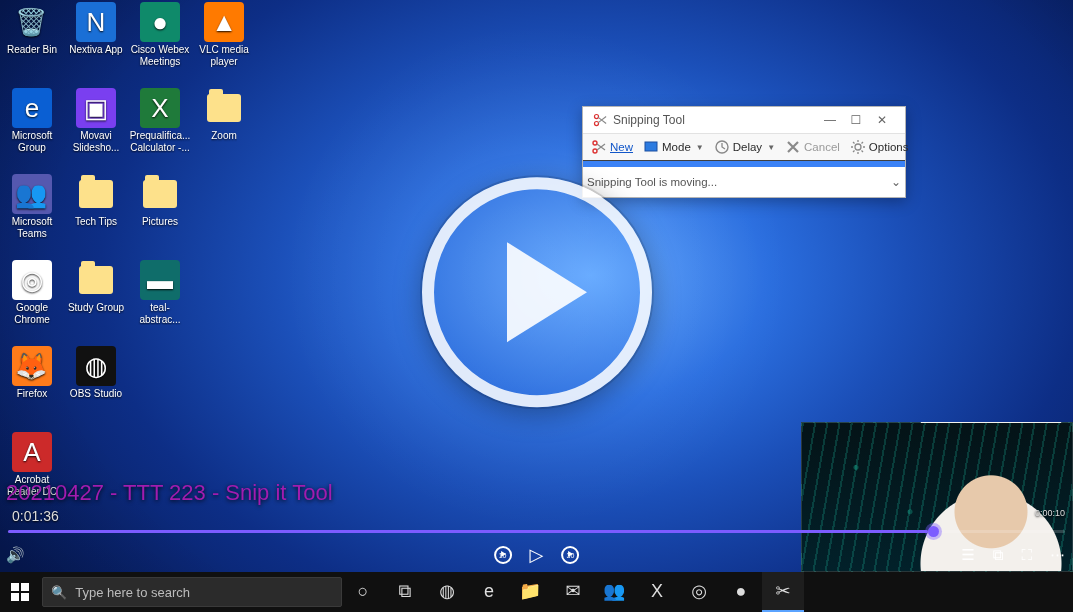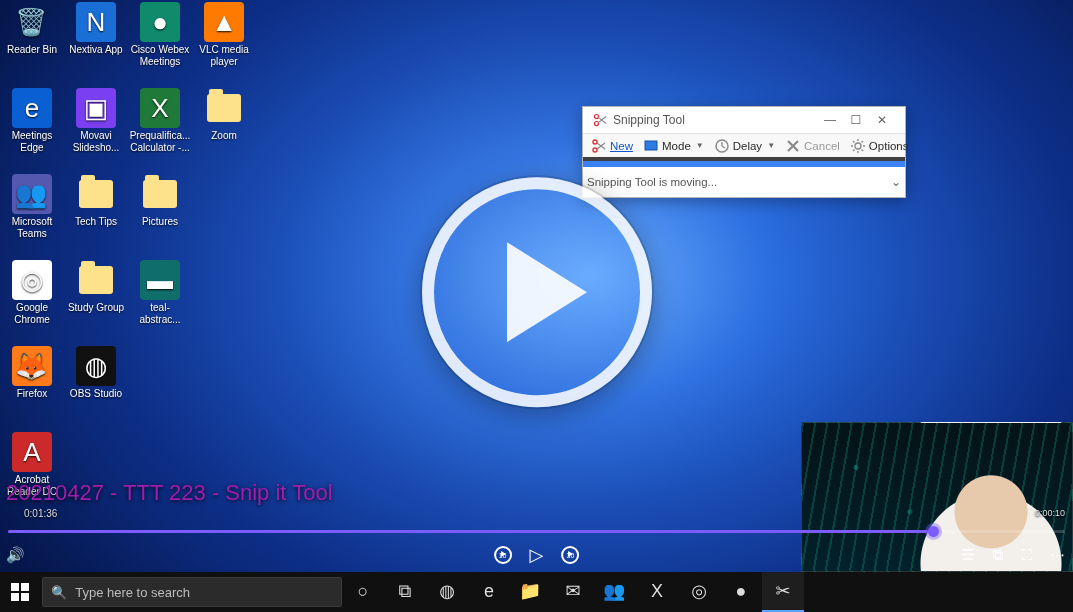--- a/index.html
+++ b/index.html
@@ -31,21 +31,21 @@
   .folder { background:#fde18b; color:#caa63a; border-radius:3px; width:34px; height:28px; position:relative; }
   .folder::before{content:"";position:absolute;top:-5px;left:2px;width:14px;height:6px;background:#fde18b;border-radius:2px 2px 0 0;}
 
   
   .snip { position:absolute; top:106px; left:582px; width:324px; background:#fff; border:1px solid #b5b5b5;
     font-size:11.5px; color:#333; box-shadow:0 4px 14px rgba(0,0,0,.3); }
   .snip-title { display:flex; align-items:center; height:26px; padding:0 10px; background:#fff; }
   .snip-title .t-icon { width:14px; height:14px; margin-right:6px; }
   .snip-title .t-text { flex:1; font-size:12px; color:#555; }
   .winbtn { width:26px; height:22px; display:flex; align-items:center; justify-content:center; color:#666; font-size:12px; }
-  .snip-tb { display:flex; align-items:center; gap:2px; height:28px; padding:0 4px; background:#f8f8f8; border-top:1px solid #e2e2e2; border-bottom:4px solid #404040; }
+  .snip-tb { display:flex; align-items:center; gap:2px; height:28px; padding:0 4px; background:#f8f8f8; border-top:1px solid #e2e2e2; border-bottom:1px solid #404040; }
   .tbbtn { display:flex; align-items:center; gap:3px; padding:2px 4px; font-size:11.5px; color:#2b2b2b; }
   .tbbtn .ic { width:16px; height:16px; display:flex; align-items:center; justify-content:center; }
   .tbbtn.disabled { color:#9a9a9a; }
   .caret { font-size:8px; color:#666; margin-left:2px; }
   .snip-body { padding:8px 10px; position:relative; }
   .snip-help { position:absolute; right:10px; top:8px; width:16px; height:16px; border-radius:50%;
     background:#2b7de9; color:#fff; font-weight:bold; font-size:11px; display:flex; align-items:center; justify-content:center; }
   .snip-expand { border-top:6px solid #3b82f6; padding:8px 4px; display:flex; align-items:center; justify-content:space-between; color:#555; }
 
   
@@ -68,21 +68,21 @@
   }
 
   
   .vid-title { position:absolute; left:6px; bottom:106px; color:#a21caf; font-size:22px; text-shadow:0 1px 4px rgba(0,0,0,.9); }
 
   
   .player { position:absolute; left:0; right:0; bottom:40px; height:56px; pointer-events:none; }
   .seek { position:absolute; left:8px; right:8px; top:14px; height:3px; background:rgba(255,255,255,.18); border-radius:2px; }
   .seek .prog { position:absolute; left:0; top:0; bottom:0; width:87%; background:#7c5cff; border-radius:2px; }
   .seek .knob { position:absolute; top:-4px; width:11px; height:11px; border-radius:50%; background:#7c5cff; box-shadow:0 0 0 3px rgba(124,92,255,.4); left:87%; }
-  .ptime { position:absolute; left:24px; top:-8px; color:#ddd; font-size:10px; text-shadow:0 1px 2px #000; }
+  .ptime { position:absolute; left:12px; top:-8px; color:#ddd; font-size:14px; text-shadow:0 1px 2px #000; }
   .pdur  { position:absolute; right:8px; top:-8px; color:#ddd; font-size:9px; text-shadow:0 1px 2px #000; }
   .pctrls-l { position:absolute; left:6px; top:30px; display:flex; gap:16px; color:#fff; font-size:15px; }
   .pctrls-c { position:absolute; left:50%; top:28px; transform:translateX(-50%); display:flex; gap:18px; color:#fff; font-size:15px; align-items:center;}
   .pctrls-r { position:absolute; right:8px; top:30px; display:flex; gap:18px; color:#fff; font-size:15px; }
   .pbtn { pointer-events:auto; }
   .skip { position:relative; width:18px; height:18px; border:2px solid #fff; border-radius:50%; }
   .skip::after{content:"";position:absolute;top:3px;left:5px;border-left:5px solid #fff;border-top:3px solid transparent;border-bottom:3px solid transparent;}
   .skip.small-num { font-size:7px; display:flex; align-items:center; justify-content:center; }
 
   
@@ -116,21 +116,21 @@
     <div class="dicon">
       <div class="img" style="background: rgb(15, 138, 106); color: rgb(255, 255, 255);">●</div>
       <div class="lbl">Cisco Webex Meetings</div>
     </div>
     <div class="dicon">
       <div class="img" style="background: rgb(255, 122, 0); color: rgb(255, 255, 255);">▲</div>
       <div class="lbl">VLC media player</div>
     </div>
     <div class="dicon">
       <div class="img" style="background: rgb(10, 95, 211); color: rgb(255, 255, 255);">e</div>
-      <div class="lbl">Meetings Edge</div>
+      <div class="lbl">Microsoft Group</div>
     </div>
     <div class="dicon">
       <div class="img" style="background: rgb(122, 63, 240); color: rgb(255, 255, 255);">▣</div>
       <div class="lbl">Movavi Slidesho...</div>
     </div>
     <div class="dicon">
       <div class="img" style="background: rgb(31, 122, 58); color: rgb(255, 255, 255);">X</div>
       <div class="lbl">Prequalifica... Calculator -...</div>
     </div>
     <div class="dicon">

